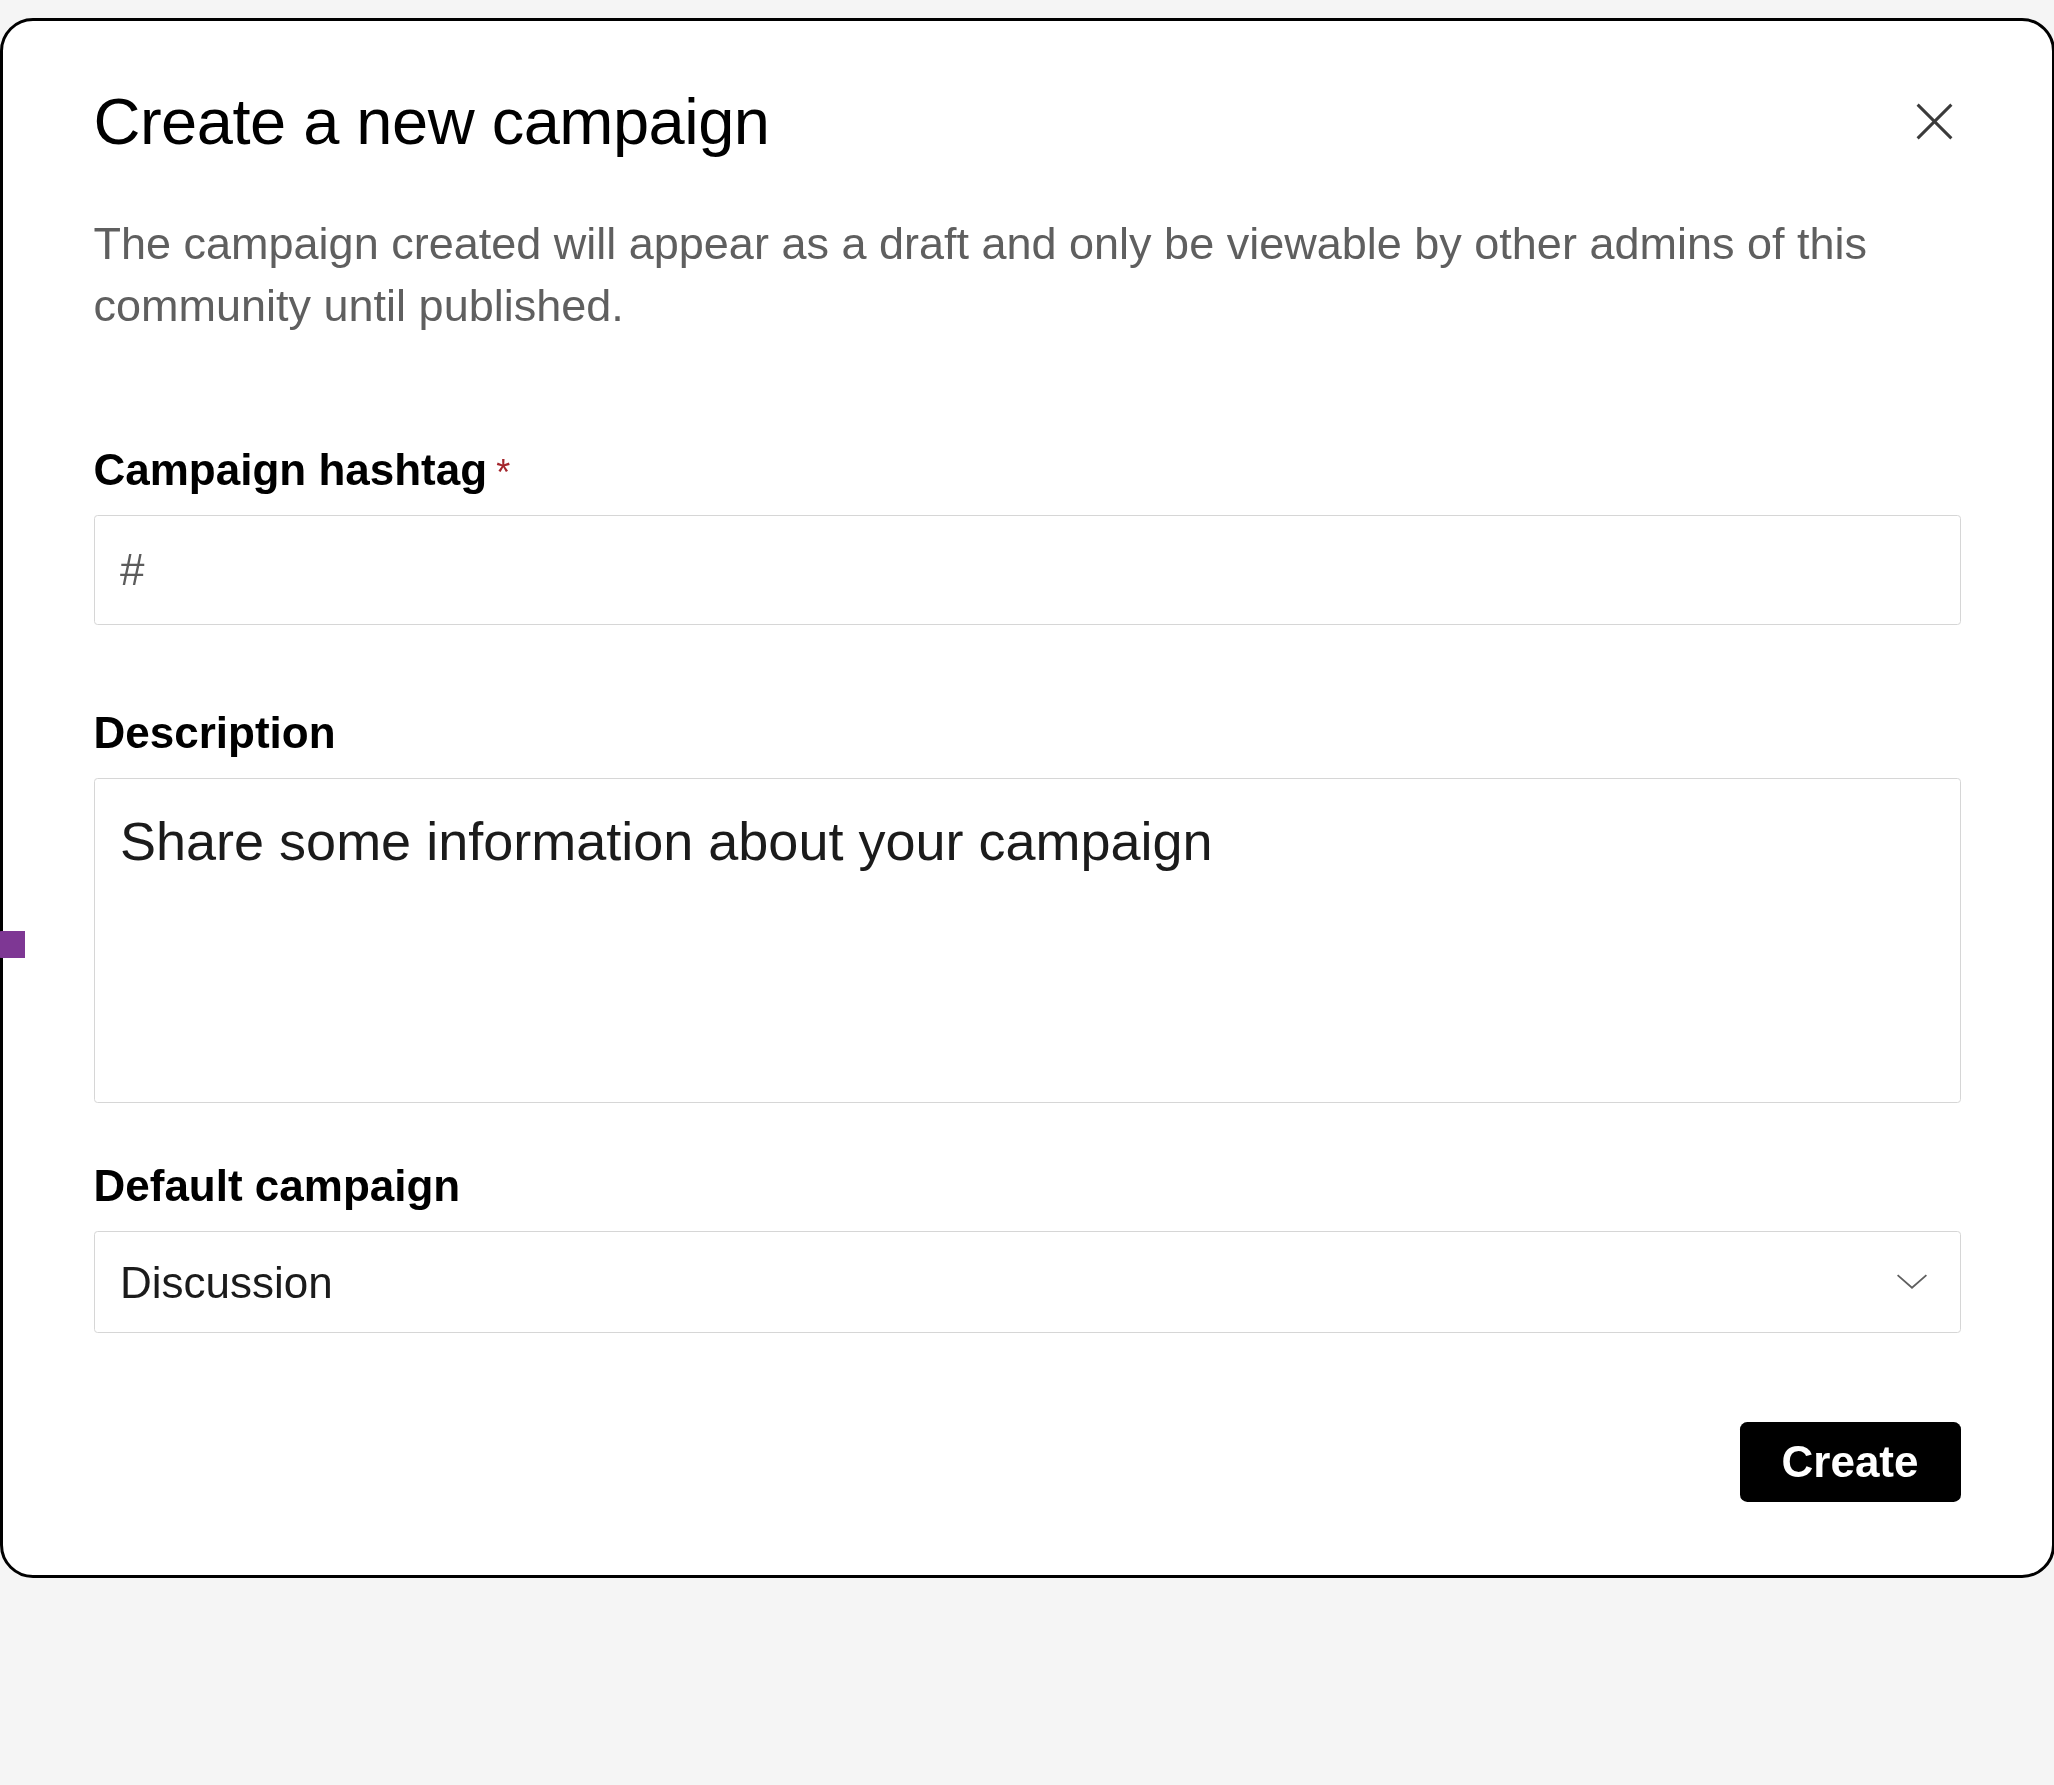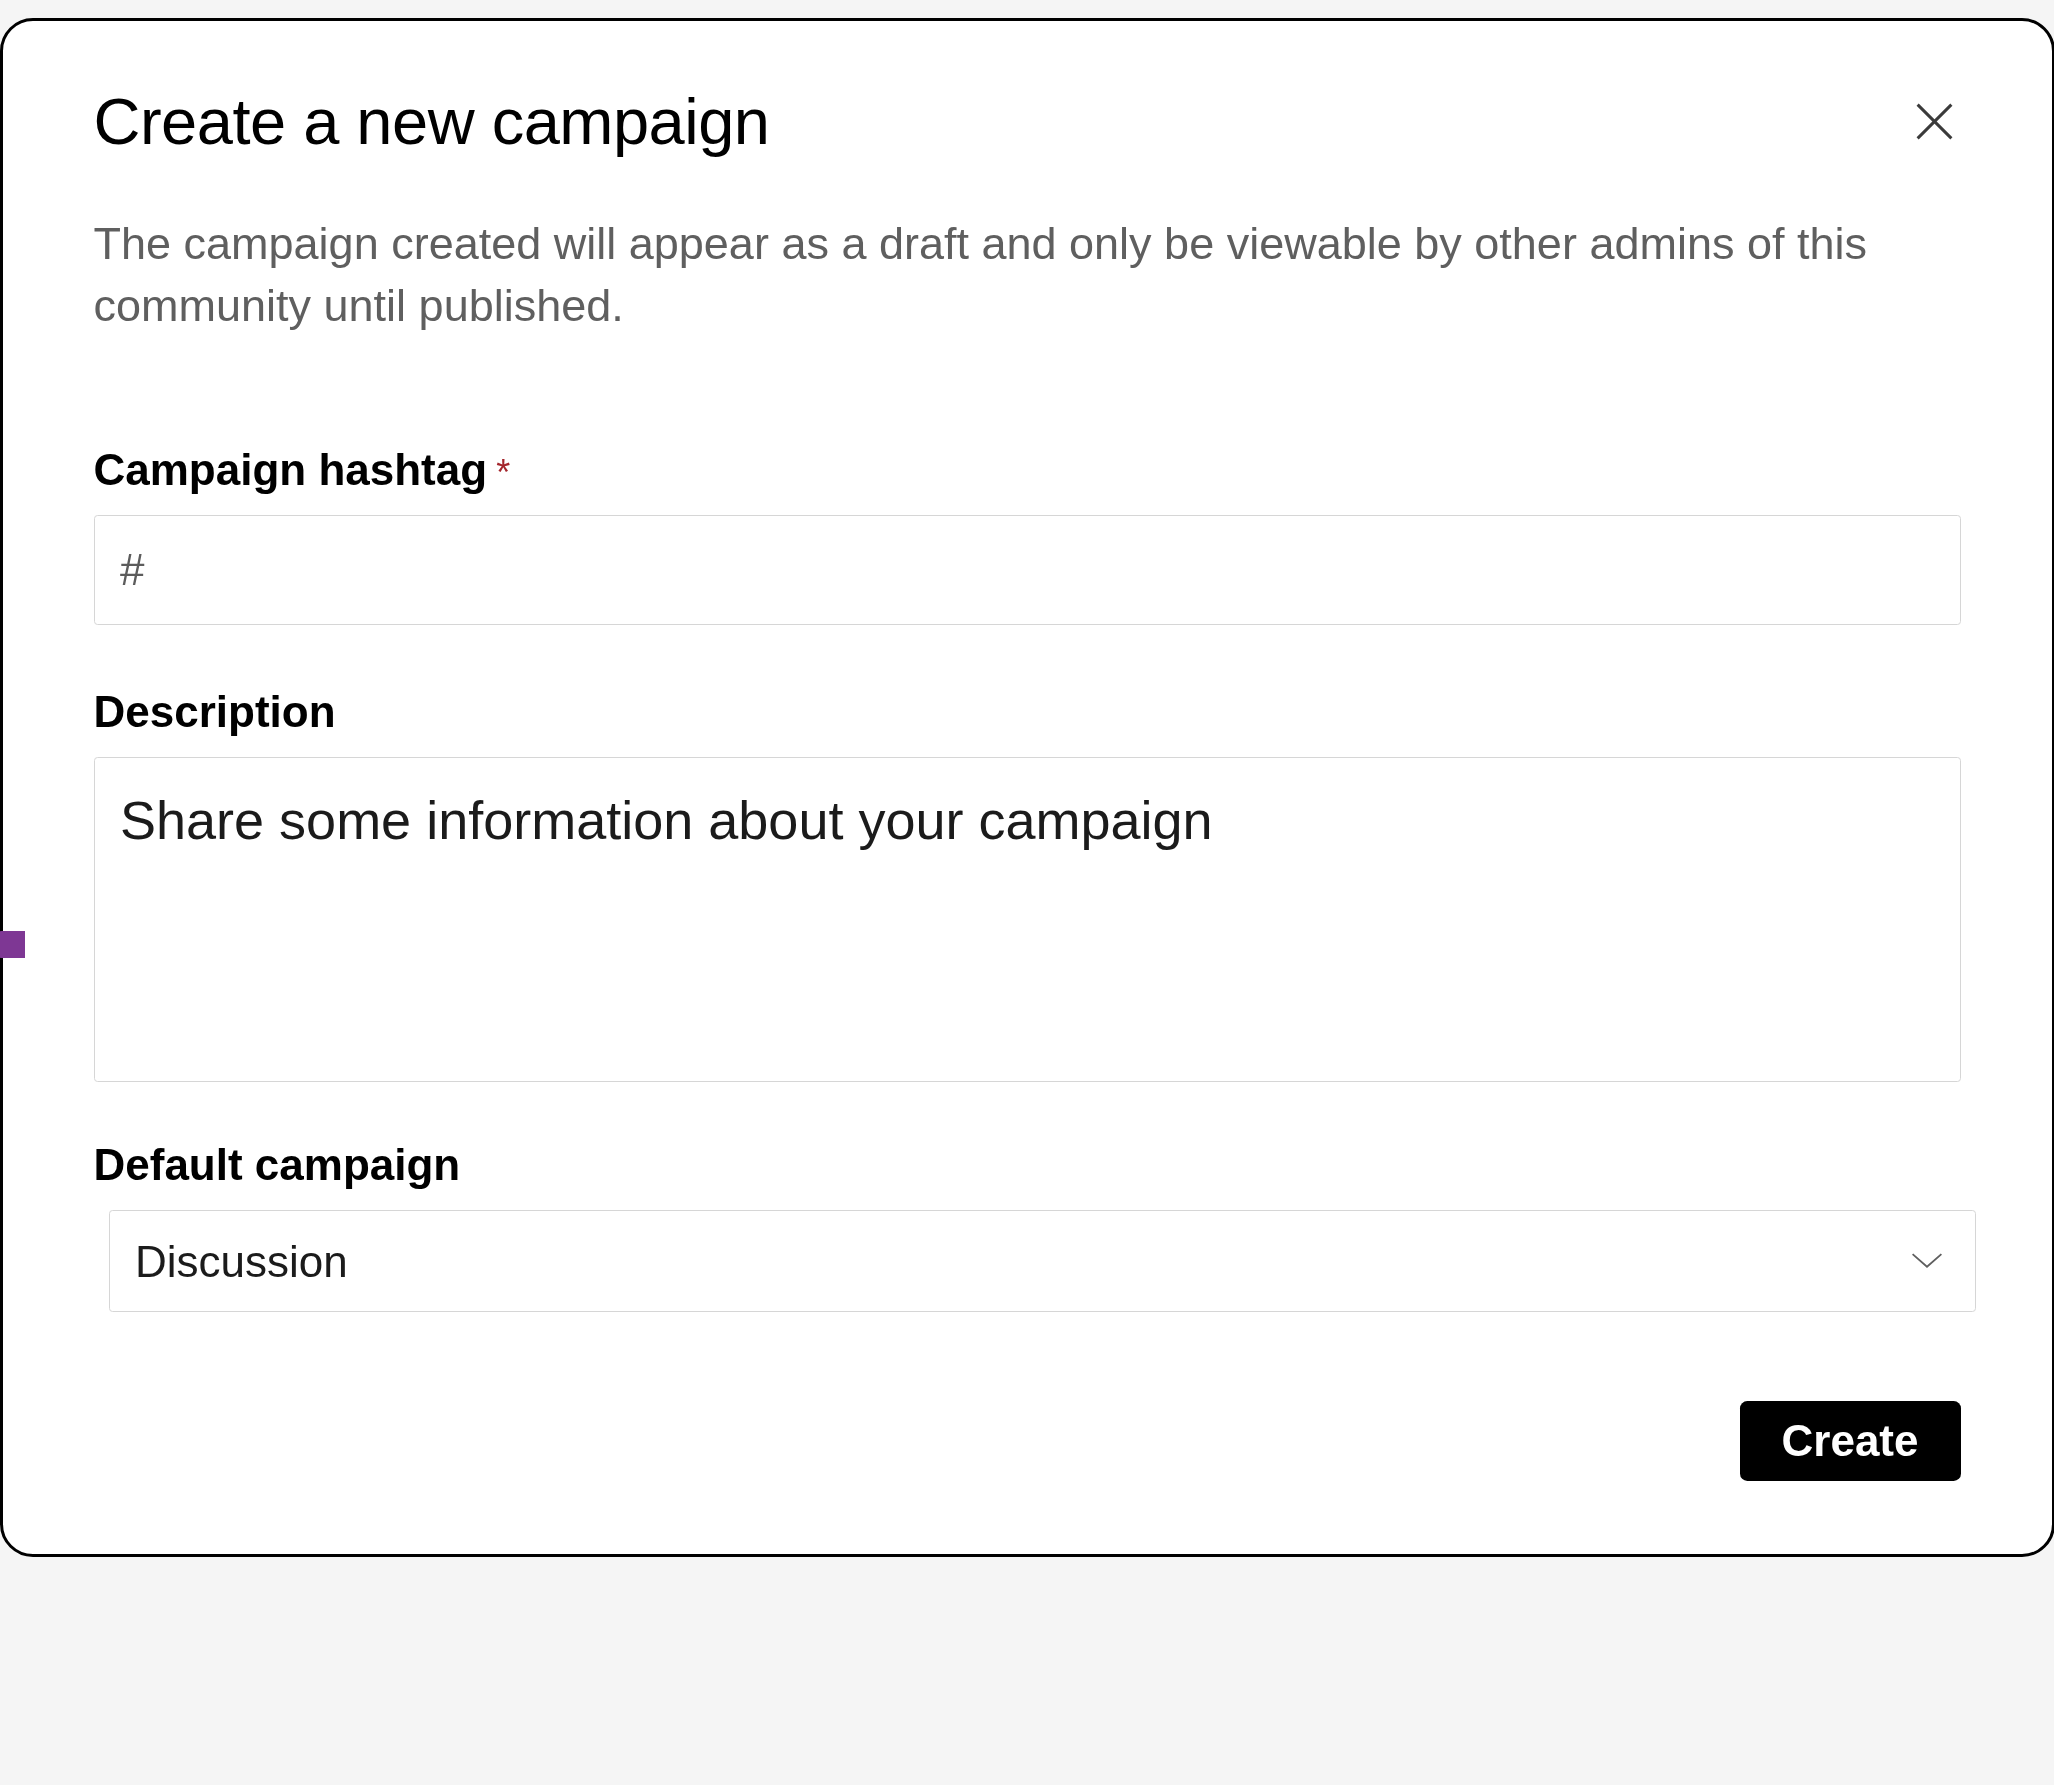--- a/index.html
+++ b/index.html
@@ -68,21 +68,21 @@
       stroke-width: 1.6;
     }
     .modal-description {
       font-size: 45px;
       font-weight: 400;
       color: #5f5f5f;
       line-height: 1.38;
       margin-bottom: 108px;
     }
     .form-group {
-      margin-bottom: 62px;
+      margin-bottom: 83px;
     }
     .form-label-row {
       display: flex;
       align-items: baseline;
       gap: 9px;
       margin-bottom: 20px;
     }
     .form-label {
       font-size: 44px;
       font-weight: 600;
@@ -126,21 +126,20 @@
     }
     .char-counter {
       font-size: 36px;
       font-weight: 400;
       color: #5f5f5f;
       margin-top: 14.5px;
     }
     .select-wrapper {
       position: relative;
       width: 100%;
-      margin-left: 15px;
     }
     .select-input {
       width: 100%;
       border: 1.8px solid #d6d6d6;
       border-radius: 3.6px;
       font-size: 44px;
       font-family: inherit;
       color: #1b1b1b;
       padding: 25.5px 73px 25.5px 25.5px;
       outline: none;

